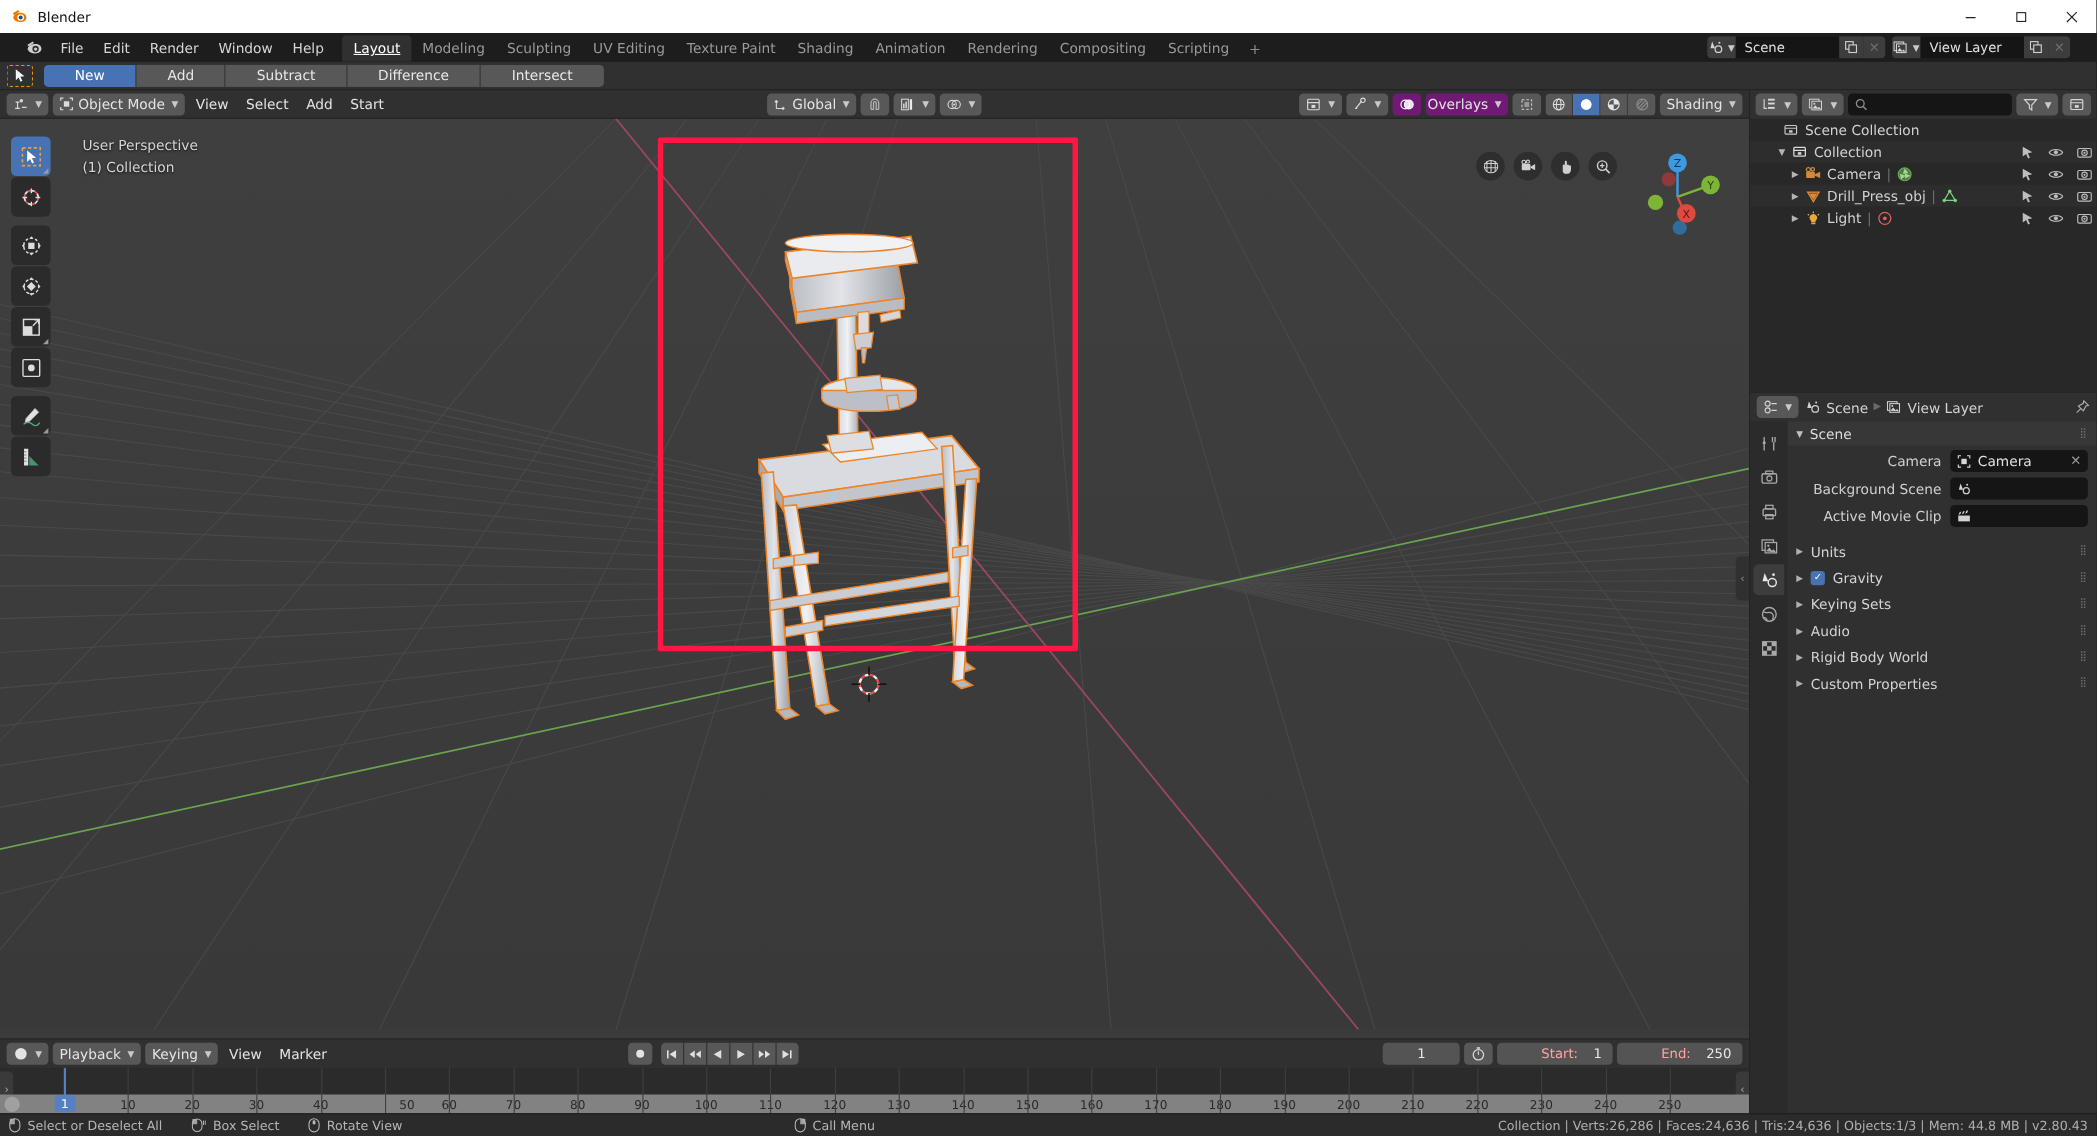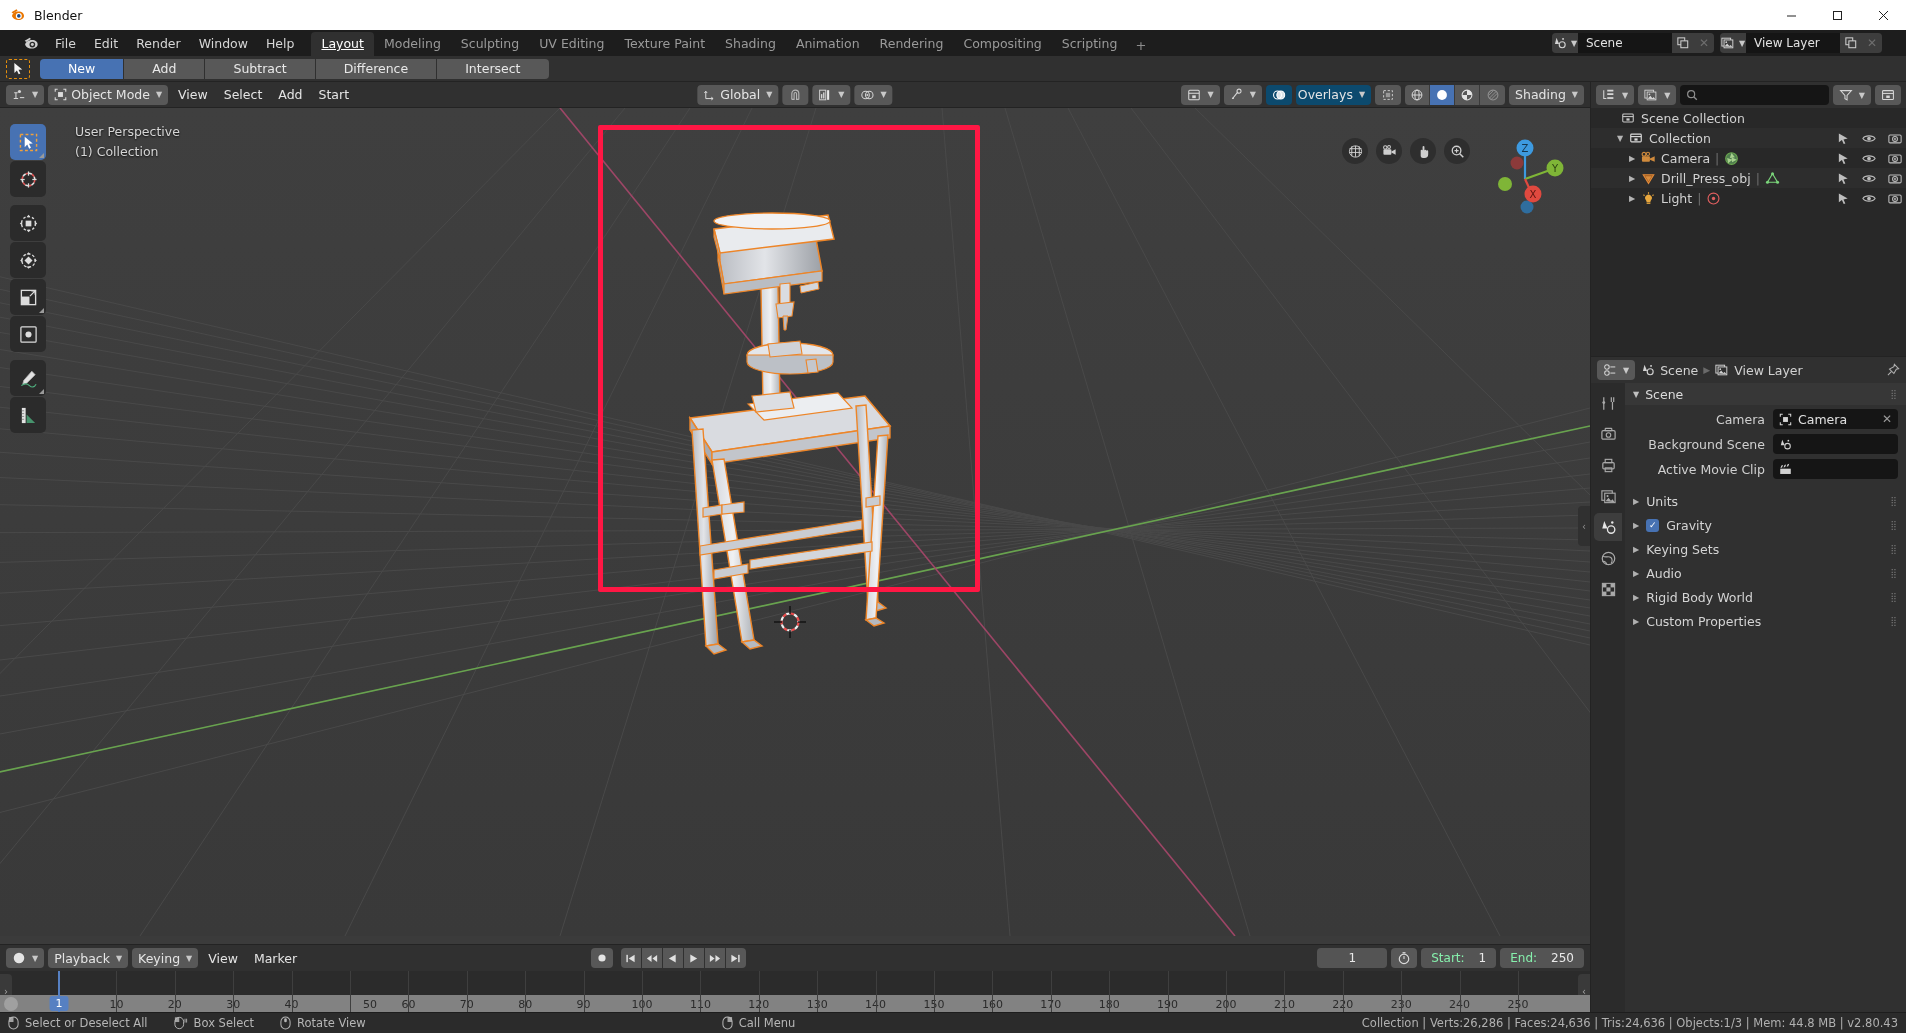--- a/index.html
+++ b/index.html
@@ -83,21 +83,21 @@
   
   .vp-header {
     height:26px; background:#303030; display:flex; align-items:center; padding:0 6px; gap:4px;
     flex:0 0 26px; position:relative; border-bottom:1px solid #232323;
   }
   .hbtn {
     height:20px; display:flex; align-items:center; gap:4px; padding:0 6px;
     background:#585858; border-radius:4px; font-size:12.5px; color:#e4e4e4; white-space:nowrap;
   }
   .hbtn.flat { background:transparent; }
-  .hbtn.on { background:#0c4a6e; }
+  .hbtn.on { background:#701a75; }
   .caret { font-size:8px; color:#c9c9c9; margin-left:2px; }
   .vp-center { position:absolute; left:50%; transform:translateX(-50%); display:flex; align-items:center; gap:4px;}
   .vp-right { margin-left:auto; display:flex; align-items:center; gap:4px; }
   .seg { display:flex; height:20px; border-radius:4px; overflow:hidden; }
   .seg > div {
     width:25px; display:flex; align-items:center; justify-content:center;
     background:#585858; border-right:1px solid #3a3a3a;
   }
   .seg > div:last-child { border-right:none; }
   .seg > div.sel { background:#4772b3; }
@@ -138,21 +138,21 @@
   
   .timeline { flex:0 0 68px; background:#303030; display:flex; flex-direction:column; border-top:1px solid #232323;}
   .tl-header { height:26px; display:flex; align-items:center; padding:0 6px; gap:4px; flex:0 0 26px; }
   .tl-mid { display:flex; align-items:center; gap:2px; margin-left:auto; margin-right:auto; }
   .tl-right { margin-left:auto; display:flex; align-items:center; gap:4px; }
   .num-field {
     height:20px; background:#545454; border-radius:4px; display:flex; align-items:center;
     justify-content:center; padding:0 10px; font-size:12px; color:#e9e9e9; min-width:70px;
   }
   .num-field.lbl { justify-content:space-between; gap:14px; }
-  .num-field .k { color:#86efac; }
+  .num-field .k { color:#fca5a5;margin-left:30px; }
   .play-group { display:flex; gap:1px; align-items:center; }
   .play-btn { width:20px; height:20px; display:flex; align-items:center; justify-content:center;
      background:#585858; color:#e0e0e0; font-size:9px;}
   .play-btn:first-child{border-radius:4px 0 0 4px;}
   .play-btn:last-child{border-radius:0 4px 4px 0;}
   .rec-btn { width:22px;height:20px;background:#585858;border-radius:4px;display:flex;align-items:center;justify-content:center;margin-right:6px;}
   .tl-body { flex:1 1 auto; position:relative; background:#2b2b2b; overflow:hidden; }
   .tl-ruler { position:absolute; left:0; right:0; bottom:0; height:17px; background:#828282; }
   .tl-tick { position:absolute; top:-25px; bottom:0; width:1px; background:#3f3f3f; }
   .tl-label { position:absolute; bottom:1px; font-size:11px; color:#2a2a2a; transform:translateX(-50%); }

